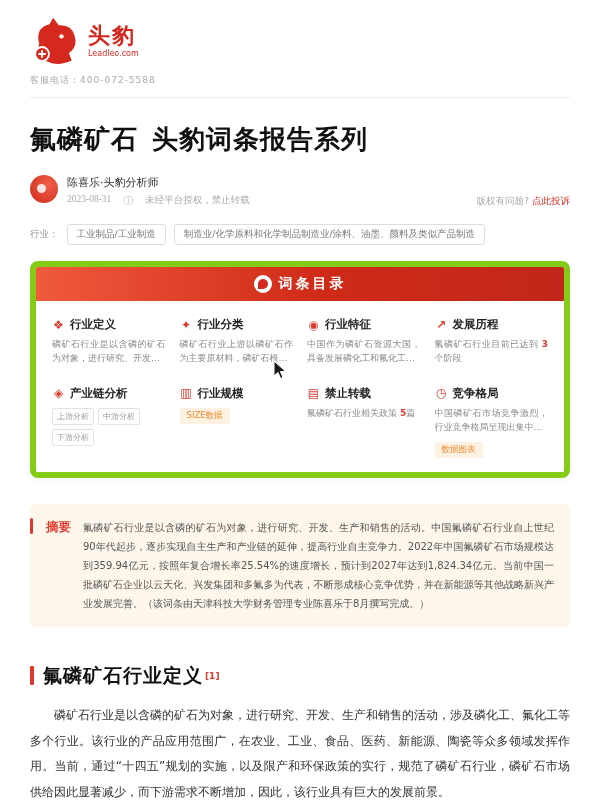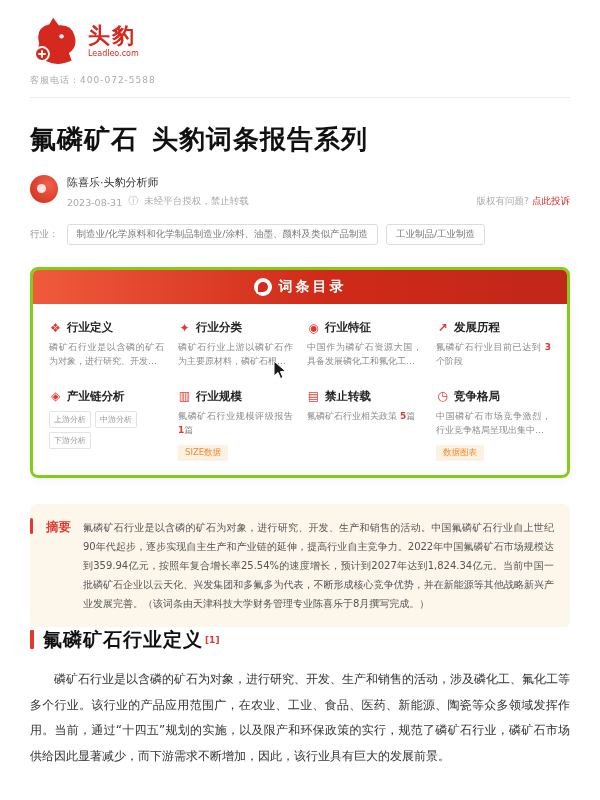--- a/index.html
+++ b/index.html
@@ -17,30 +17,30 @@
   .title-row{margin-top:24px;font-size:26px;font-weight:bold;color:#111;letter-spacing:1px;}
   .title-row .t2{margin-left:14px;}
   
   .author-row{margin-top:18px;display:flex;align-items:flex-start;gap:9px;}
   .avatar{width:28px;height:28px;border-radius:50%;background:radial-gradient(circle at 65% 35%,#f0604c,#cf2a18);
     position:relative;flex:none;}
   .avatar::after{content:"";position:absolute;left:7px;top:9px;width:9px;height:9px;border-radius:50%;
     background:#fff;opacity:.85;}
   .author-col{display:flex;flex-direction:column;gap:4px;}
   .author-name{font-size:11px;color:#333;}
-  .author-meta{display:flex;align-items:flex-end;gap:6px;font-size:9.5px;color:#aaa;}
+  .author-meta{display:flex;align-items:flex-start;gap:12px;font-size:9.5px;color:#aaa;font-family:Liberation Serif, serif;}
   .notice-icon{color:#bbb;font-size:10px;}
   .complaint{margin-left:auto;align-self:flex-end;font-size:9.5px;color:#aaa;}
   .complaint .link{color:#d5281e;cursor:pointer;}
   
   .industry-row{margin-top:16px;display:flex;align-items:center;gap:8px;font-size:9.5px;}
   .industry-label{color:#999;}
   .pill{border:1px solid #ddd;border-radius:3px;padding:3px 9px;color:#777;background:#fff;}
   
-  .card{margin-top:22px;border:3px solid #84cc16;border-radius:8px;overflow:hidden;
+  .card{margin-top:16px;border:6px solid #84cc16;border-radius:8px;overflow:hidden;
     box-shadow:0 2px 10px rgba(0,0,0,.05);}
   .card-head{height:34px;background:linear-gradient(90deg,#ef5a3c,#cf2a18 55%,#c1271a);
     display:flex;align-items:center;justify-content:center;gap:7px;color:#fff;
     font-size:14px;font-weight:bold;letter-spacing:3px;}
   .head-icon{width:18px;height:18px;border-radius:50%;background:#fff;position:relative;flex:none;}
   .head-icon::after{content:"";position:absolute;left:4px;top:4px;width:10px;height:10px;border-radius:50% 50% 50% 0;
     background:#d5281e;}
   .card-body{padding:16px 16px 14px;display:grid;grid-template-columns:repeat(4,1fr);gap:20px 14px;background:#fff;}
   .cell-title{display:flex;align-items:center;gap:5px;font-size:11.5px;font-weight:bold;color:#222;}
   .cell-icon{color:#e0392e;font-size:12px;width:13px;text-align:center;flex:none;}
@@ -51,21 +51,21 @@
   .chain-tags{margin-top:7px;display:flex;flex-wrap:wrap;gap:4px;}
   .chain-tag{border:1px solid #e3e3e3;color:#999;font-size:8px;padding:2px 4px;border-radius:2px;background:#fff;}
   
   .cursor{position:absolute;left:272px;top:360px;z-index:5;}
   
   .summary{margin-top:26px;background:#fdf6ea;border-radius:6px;padding:14px 16px;display:flex;gap:12px;position:relative;}
   .summary::before{content:"";position:absolute;left:0;top:14px;width:3px;height:16px;background:#e0392e;border-radius:2px;}
   .summary-label{color:#e0392e;font-weight:bold;font-size:12.5px;flex:none;padding-top:1px;}
   .summary-text{font-size:10px;color:#555;line-height:1.9;text-align:justify;}
   
-  .sec-head{display:flex;align-items:center;}
+  .sec-head{margin-top:36px;display:flex;align-items:center;}
   .red-bar{width:4px;height:19px;background:#e0392e;margin-right:9px;border-radius:1px;}
   .sec-title{font-size:19px;font-weight:bold;color:#111;letter-spacing:1px;}
   .sec-ref{color:#e0392e;font-size:9px;vertical-align:super;margin-left:2px;font-weight:bold;}
   .sec-para{margin-top:14px;font-size:12px;color:#333;line-height:2.15;text-align:justify;text-indent:2em;}
 </style>
 </head>
 <body>
 
 <div class="page">
 
@@ -101,22 +101,22 @@
       </span>
     </div>
     <div class="complaint">
       <span>版权有问题?</span>
       <span class="link">点此投诉</span>
     </div>
   </div>
 
   <div class="industry-row">
     <span class="industry-label">行业：</span>
+    <span class="pill">工业制品/工业制造</span>
     <span class="pill">制造业/化学原料和化学制品制造业/涂料、油墨、颜料及类似产品制造</span>
-    <span class="pill">工业制品/工业制造</span>
   </div>
 
   <div class="card">
     <div class="card-head">
       <span class="head-icon"></span>
       <span>词条目录</span>
     </div>
     <div class="card-body">
 
       <div class="cell">
@@ -161,21 +161,20 @@
           <span class="chain-tag">中游分析</span>
           <span class="chain-tag">下游分析</span>
         </div>
       </div>
 
       <div class="cell">
         <div class="cell-title">
             <span class="cell-icon">▥</span>
             <span>行业规模</span>
           </div>
-        <div class="cell-text"><span>氟磷矿石行业规模评级报告 </span><span class="hl">1</span><span>篇</span></div>
         <span class="badge">SIZE数据</span>
       </div>
 
       <div class="cell">
         <div class="cell-title">
             <span class="cell-icon">▤</span>
             <span>禁止转载</span>
           </div>
         <div class="cell-text"><span>氟磷矿石行业相关政策 </span><span class="hl">5</span><span>篇</span></div>
       </div>

